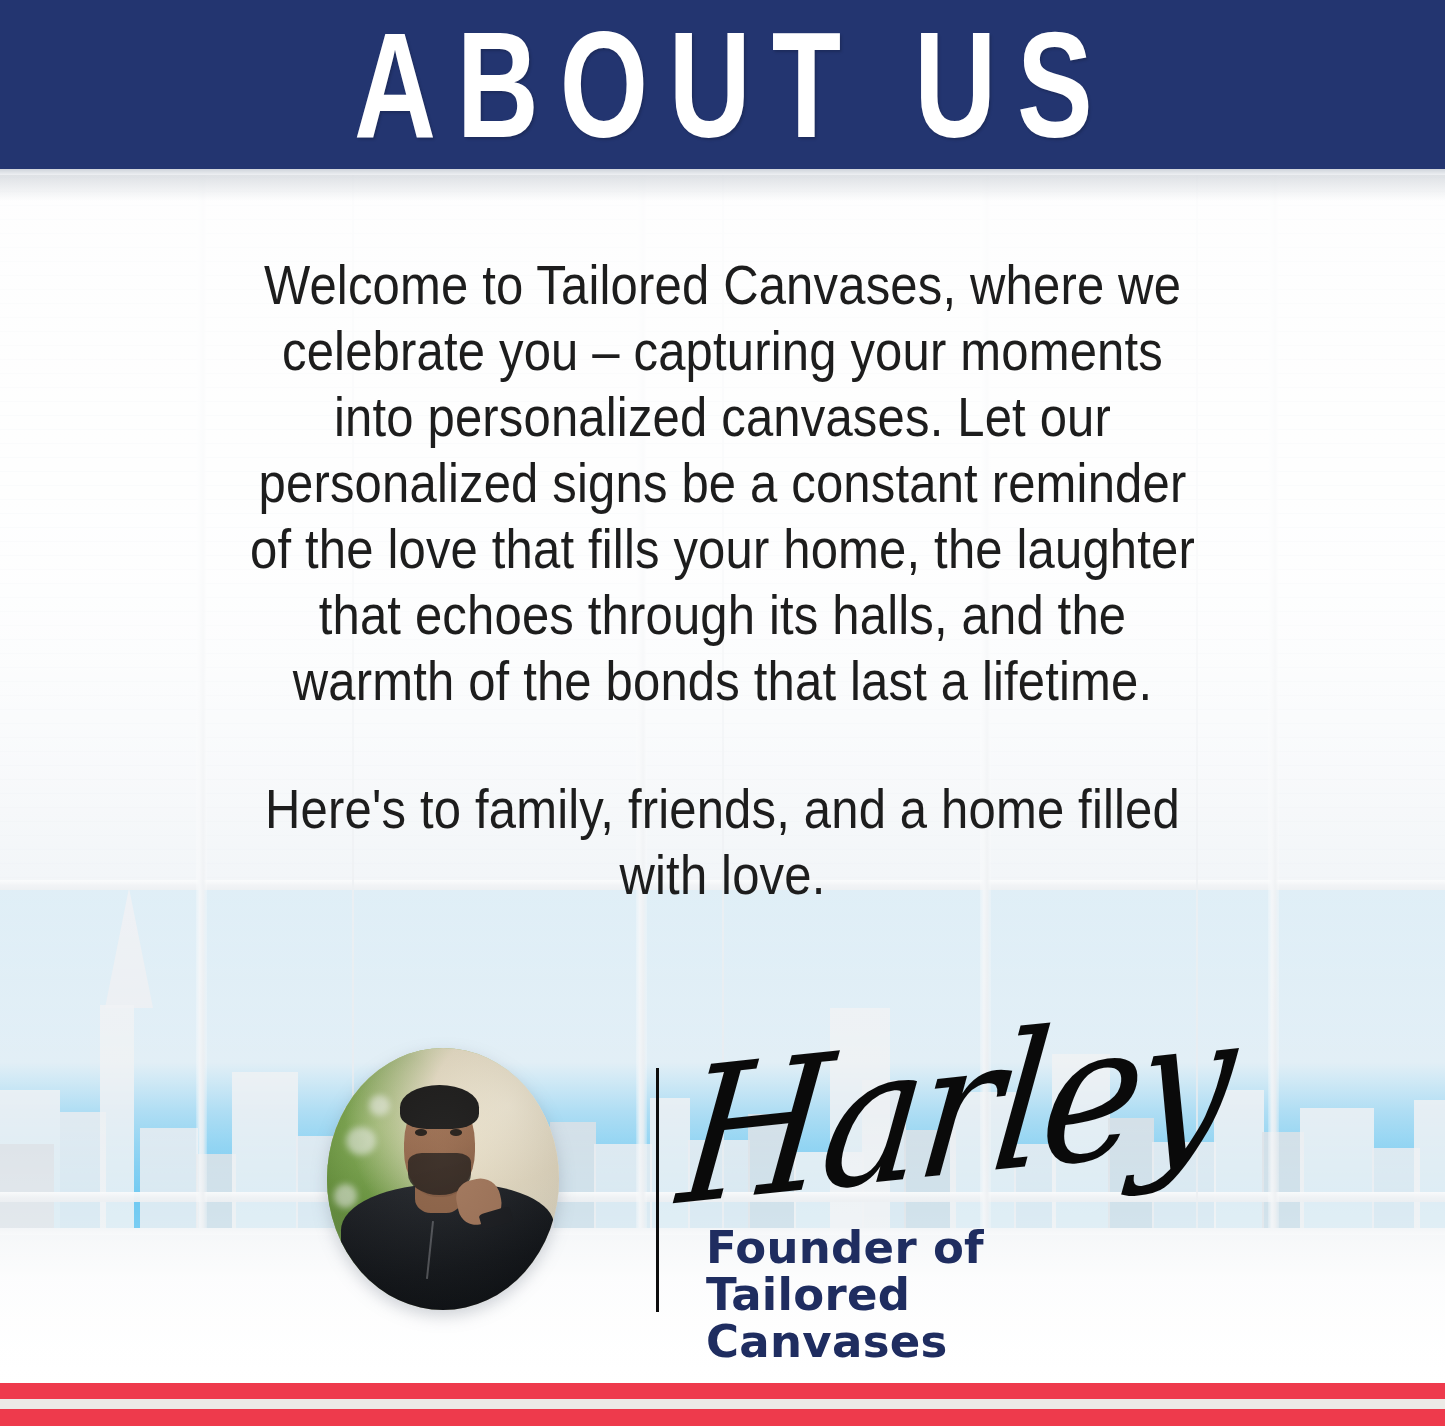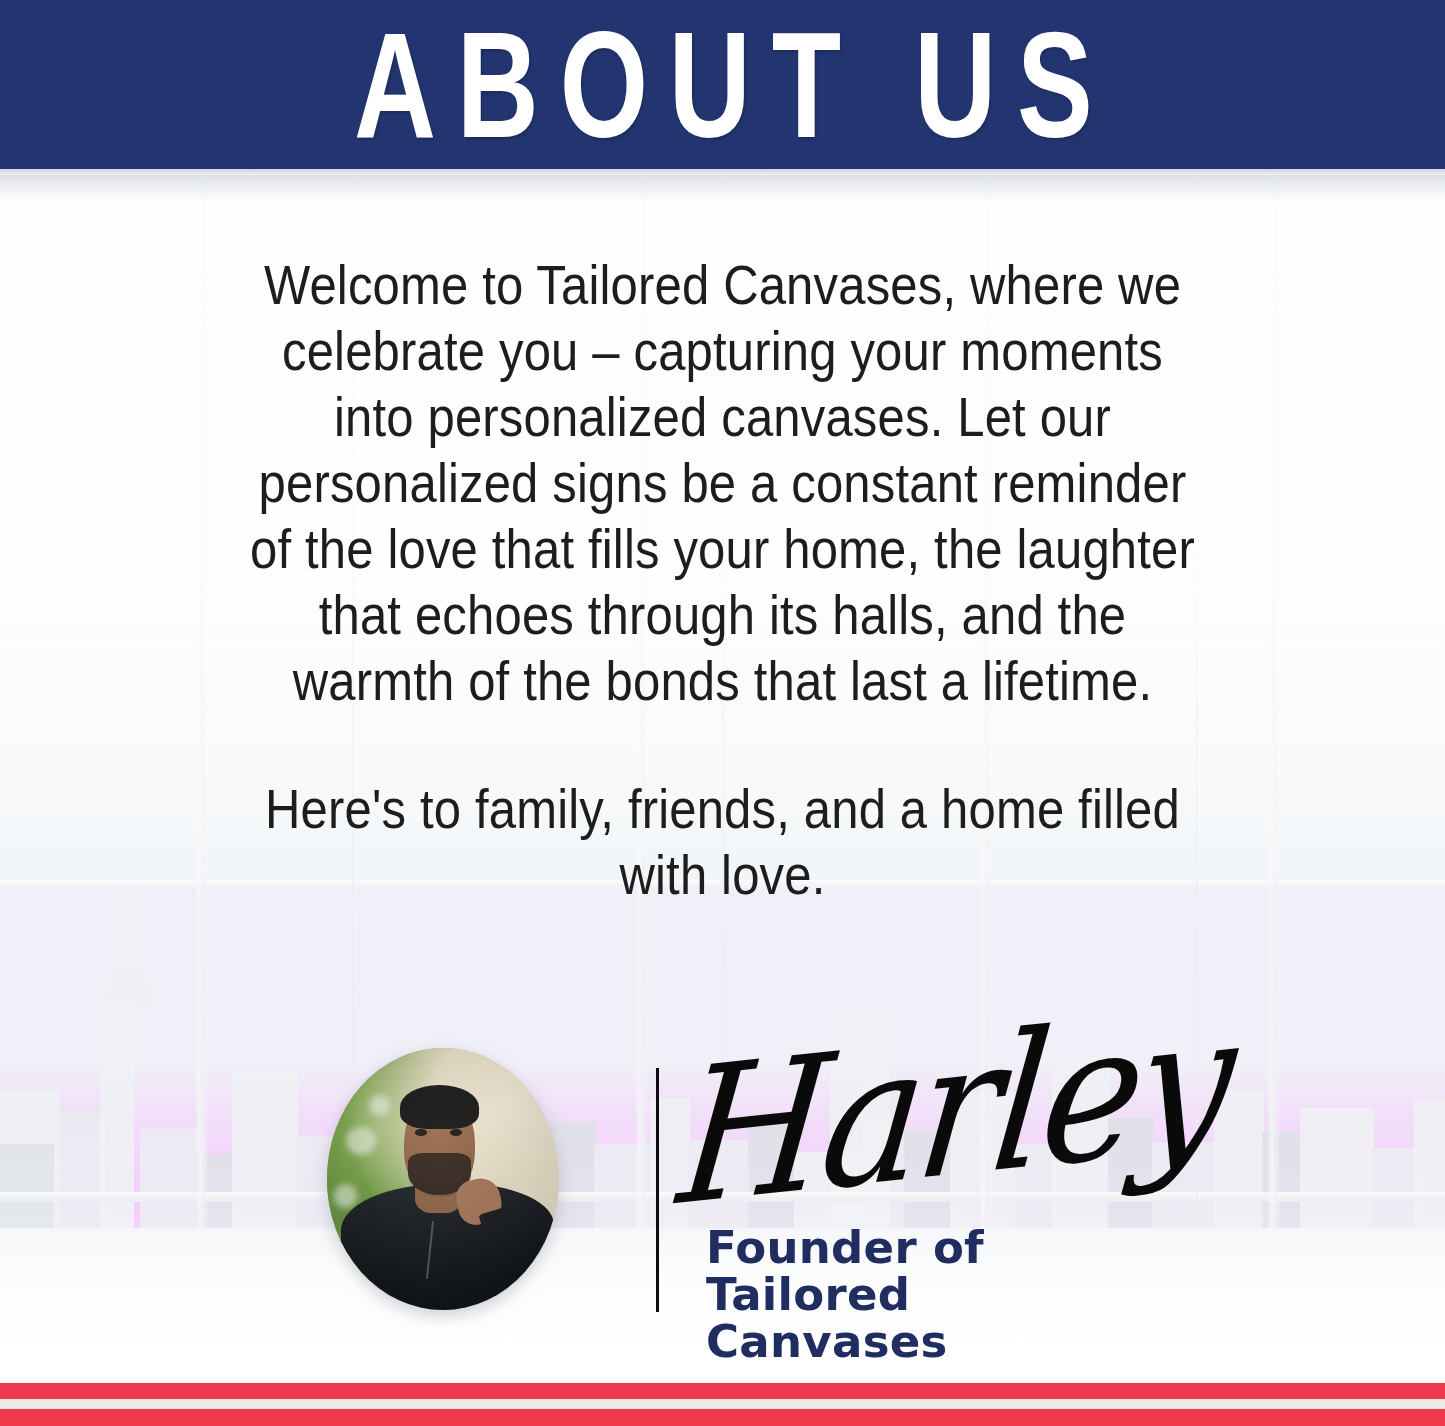--- a/index.html
+++ b/index.html
@@ -3,21 +3,21 @@
 <meta charset="utf-8">
 <style>
   html,body{margin:0;padding:0;}
   body{
     width:1445px;height:1426px;overflow:hidden;
     font-family:"Liberation Sans", sans-serif;
     background:#ffffff;
   }
   #page{
     position:relative;width:1445px;height:1426px;overflow:hidden;
-    background:#f0abfc;
+    background:#0ea5e9;
   }
 
   
   .bg{position:absolute;inset:0;overflow:hidden;}
 
   
   .bg-blinds{
     position:absolute;left:0;right:0;top:170px;height:720px;
     background:
       repeating-linear-gradient(

